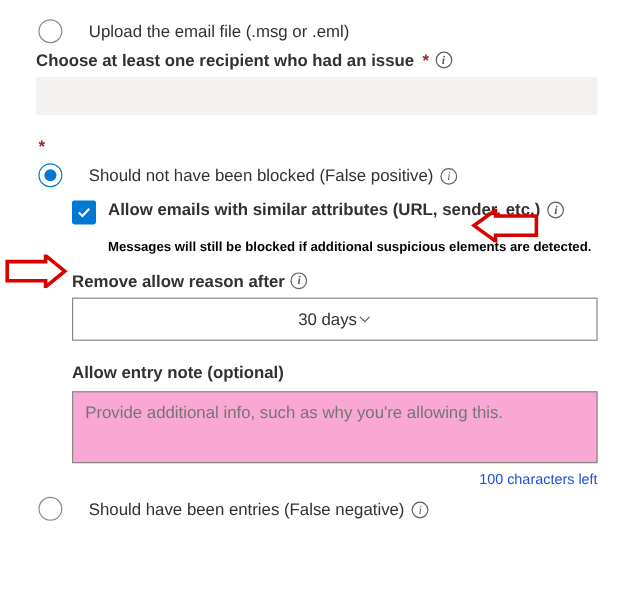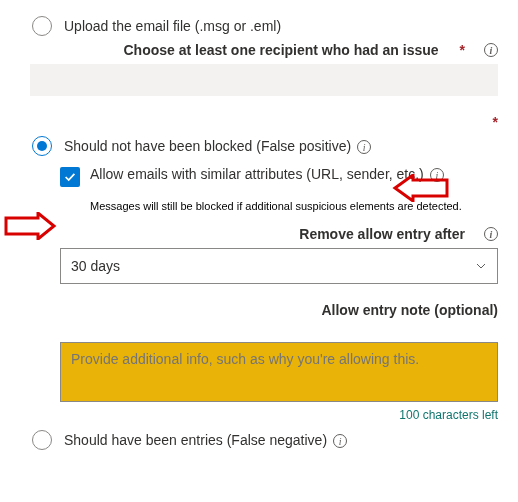--- a/index.html
+++ b/index.html
@@ -6,32 +6,32 @@
     body {
       font-family: "Segoe UI", Arial, sans-serif;
       font-size: 14px;
       color: #323130;
       background: #fff;
       width: 518px;
       height: 502px;
       padding: 10px 20px 10px 30px;
     }
     .section { margin-bottom: 18px; }
-    .radio-row { display: flex; align-items: center; gap: 12px; margin: 6px 0; padding-left: 2px;}
+    .radio-row { display: flex; align-items: center; gap: 22px; margin: 6px 0; padding-left: 2px;}
     .radio-outer {
       width: 20px; height: 20px; border-radius: 50%;
       border: 1px solid #8a8886; display: flex; align-items: center; justify-content: center;
       background: #fff;
       flex-shrink: 0;
     }
     .radio-outer.selected { border-color: #0078d4; }
     .radio-inner {
       width: 10px; height: 10px; border-radius: 50%; background: #0078d4;
     }
-    .field-label { font-weight: 600; color: #323130; margin-bottom: 6px; display: flex; align-items: center; gap: 19px; justify-content: flex-end;}
+    .field-label { font-weight: 600; color: #323130; margin-bottom: 6px; display: flex; align-items: center; gap: 5px;}
     .required { color: #a4262c; margin-left: 2px; }
     .info-icon {
       width: 14px; height: 14px; border: 1px solid #605e5c; border-radius: 50%;
       display: inline-flex; align-items: center; justify-content: center;
       font-size: 10px; color: #605e5c; font-style: italic; font-family: Georgia, serif;
       flex-shrink: 0;
     }
     .recipient-box {
       width: 100%; height: 32px; background: #f3f2f1; border: none;
     }
@@ -40,30 +40,30 @@
       width: 20px; height: 20px; border-radius: 2px; background: #0078d4;
       display: flex; align-items: center; justify-content: center; flex-shrink: 0;
       margin-top: 1px;
     }
     .checkbox svg { width: 14px; height: 14px; }
     .sub-desc { font-size: 11px; color: #000000; margin-top: 18px; }
     .nested { margin-left: 30px; margin-top: 14px; }
     .nested .field-label { font-weight: 600; font-size: 14px;}
     .dropdown {
       width: 100%; height: 36px; border: 1px solid #8a8886; background: #fff;
-      display: flex; align-items: center; justify-content: space-between;
+      display: flex; align-items: center; justify-content: center;
       padding: 0 10px; margin-top: 6px; font-size: 14px;
     }
     .chevron { width: 12px; height: 12px; }
     .textarea {
-      width: 100%; height: 60px; border: 1px solid #8a8886; background: #eab308;
+      width: 100%; height: 60px; border: 1px solid #8a8886; background: #f9a8d4;
       padding: 8px 10px; margin-top: 6px; font-size: 14px; color: #605e5c;
       resize: none; font-family: inherit;
     }
-    .char-left { text-align: right; font-size: 12px; color: #0f766e; margin-top: 3px;}
+    .char-left { text-align: right; font-size: 12px; color: #1d4ed8; margin-top: 3px;}
     .arrow-annotation { position: absolute; pointer-events: none; }
     .container { position: relative; }
     .lbl-inline { display: flex; align-items: flex-end; gap: 6px; flex-wrap: wrap;}
   </style>
 </head>
 <body>
 
 <div class="container">
 
   <svg class="arrow-annotation" style="left:-26px; top:196px;" width="56" height="28">
@@ -96,50 +96,50 @@
       <span class="radio-outer selected">
         <span class="radio-inner"></span>
       </span>
       <span class="lbl-inline">
         <span>Should not have been blocked (False positive)</span>
         <span class="info-icon">i</span>
       </span>
     </div>
   </div>
 
-  <div class="section checkbox-row" style="margin-left:30px; margin-bottom:4px;">
+  <div class="section checkbox-row" style="margin-left:30px; margin-bottom:4px;font-weight:bold;">
     <div class="checkbox">
       <svg viewBox="0 0 16 16">
         <path d="M3 8 L6.5 11.5 L13 4.5" stroke="#fff" stroke-width="2" fill="none"></path>
       </svg>
     </div>
     <div>
       <div class="lbl-inline">
         <span>Allow emails with similar attributes (URL, sender, etc.)</span>
         <span class="info-icon">i</span>
       </div>
       <div class="sub-desc">Messages will still be blocked if additional suspicious elements are detected.</div>
     </div>
   </div>
 
   <div class="nested">
     <div class="field-label">
-      <span>Remove allow entry after</span>
+      <span>Remove allow reason after</span>
       <span class="info-icon">i</span>
     </div>
     <div class="dropdown">
       <span>30 days</span>
       <svg class="chevron" viewBox="0 0 12 12">
         <path d="M2 4 L6 8 L10 4" stroke="#605e5c" stroke-width="1" fill="none"></path>
       </svg>
     </div>
   </div>
 
   <div class="nested" style="margin-top:18px;">
-    <div class="field-label" style="margin-bottom:18px;">
+    <div class="field-label" style="margin-bottom:2px;">
       <span>Allow entry note (optional)</span>
     </div>
     <textarea class="textarea" placeholder="Provide additional info, such as why you're allowing this." style=""></textarea>
     <div class="char-left">100 characters left</div>
   </div>
 
   <div class="radio-row" style="margin-top:8px;">
     <span class="radio-outer"></span>
     <span class="lbl-inline">
       <span>Should have been entries (False negative)</span>

